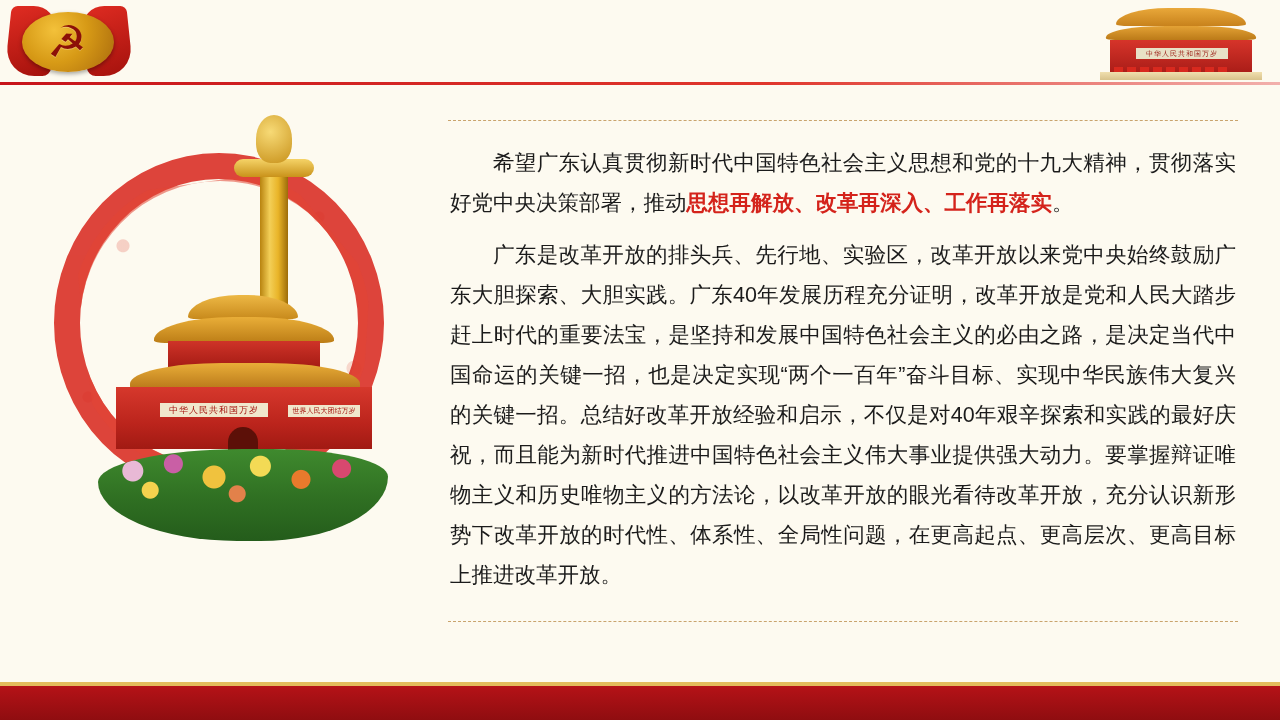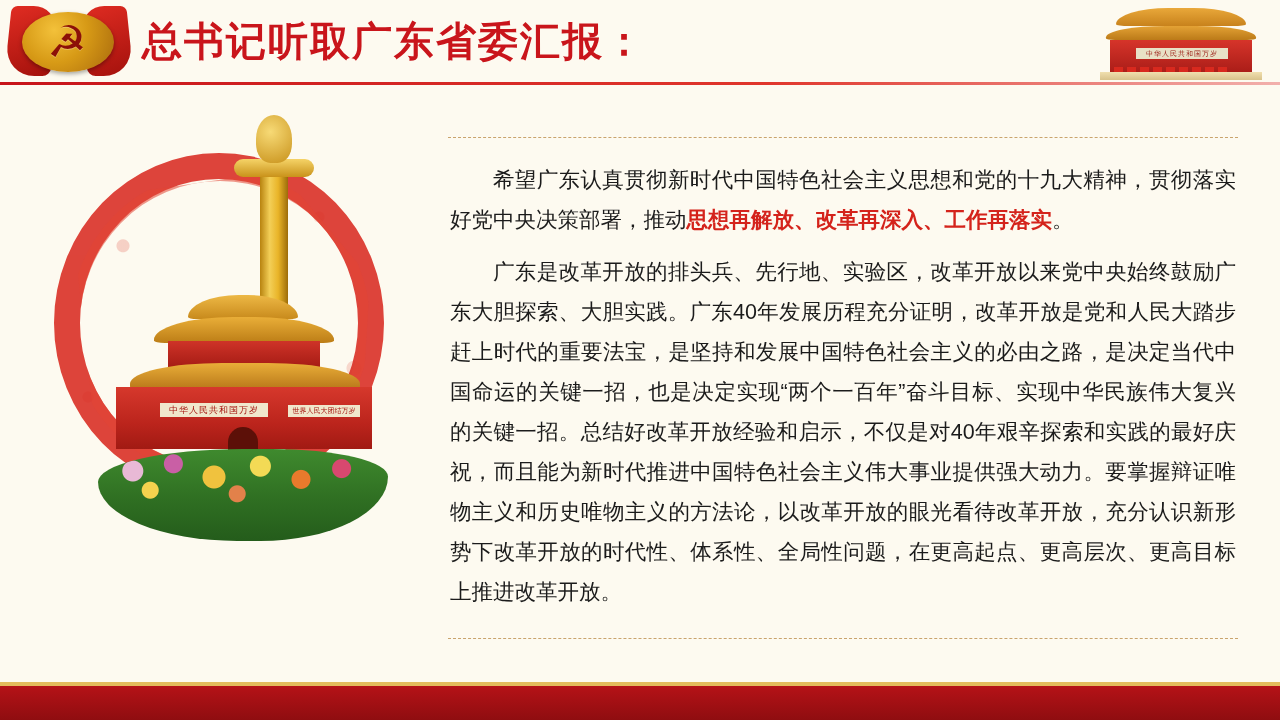--- a/index.html
+++ b/index.html
@@ -274,21 +274,21 @@
       radial-gradient(circle at 56% 22%, #f3da55 0 10px, transparent 11px),
       radial-gradient(circle at 70% 44%, #e87a2c 0 9px, transparent 10px),
       radial-gradient(circle at 84% 26%, #d8486f 0 9px, transparent 10px),
       radial-gradient(circle at 18% 62%, #f5d24e 0 8px, transparent 9px),
       radial-gradient(circle at 48% 68%, #e2814a 0 8px, transparent 9px);
   }
 
   
   .textblock {
     position: absolute;
-    left: 448px; top: 52px;
+    left: 448px; top: 35px;
     width: 790px;
   }
   .rule {
     width: 790px;
     height: 0;
     border-top: 1px dashed #c9a46d;
   }
   .para {
     margin: 0;
     padding: 0 2px;
@@ -328,21 +328,20 @@
 
 <div class="slide">
 
   <div class="header">
     <div class="emblem">
       <div class="ribbon-l"></div>
       <div class="ribbon-r"></div>
       <div class="disc"></div>
       <div class="hammer-sickle">☭</div>
     </div>
-    <div class="header-title">总书记听取广东省委汇报：</div>
     <div class="header-gate">
       <div class="gate-roof"></div>
       <div class="gate-roof2"></div>
       <div class="gate-body"></div>
       <div class="gate-banner">中华人民共和国万岁</div>
       <div class="flags">
         <span></span><span></span><span></span><span></span><span></span><span></span><span></span><span></span><span></span>
       </div>
       <div class="gate-base"></div>
     </div>

